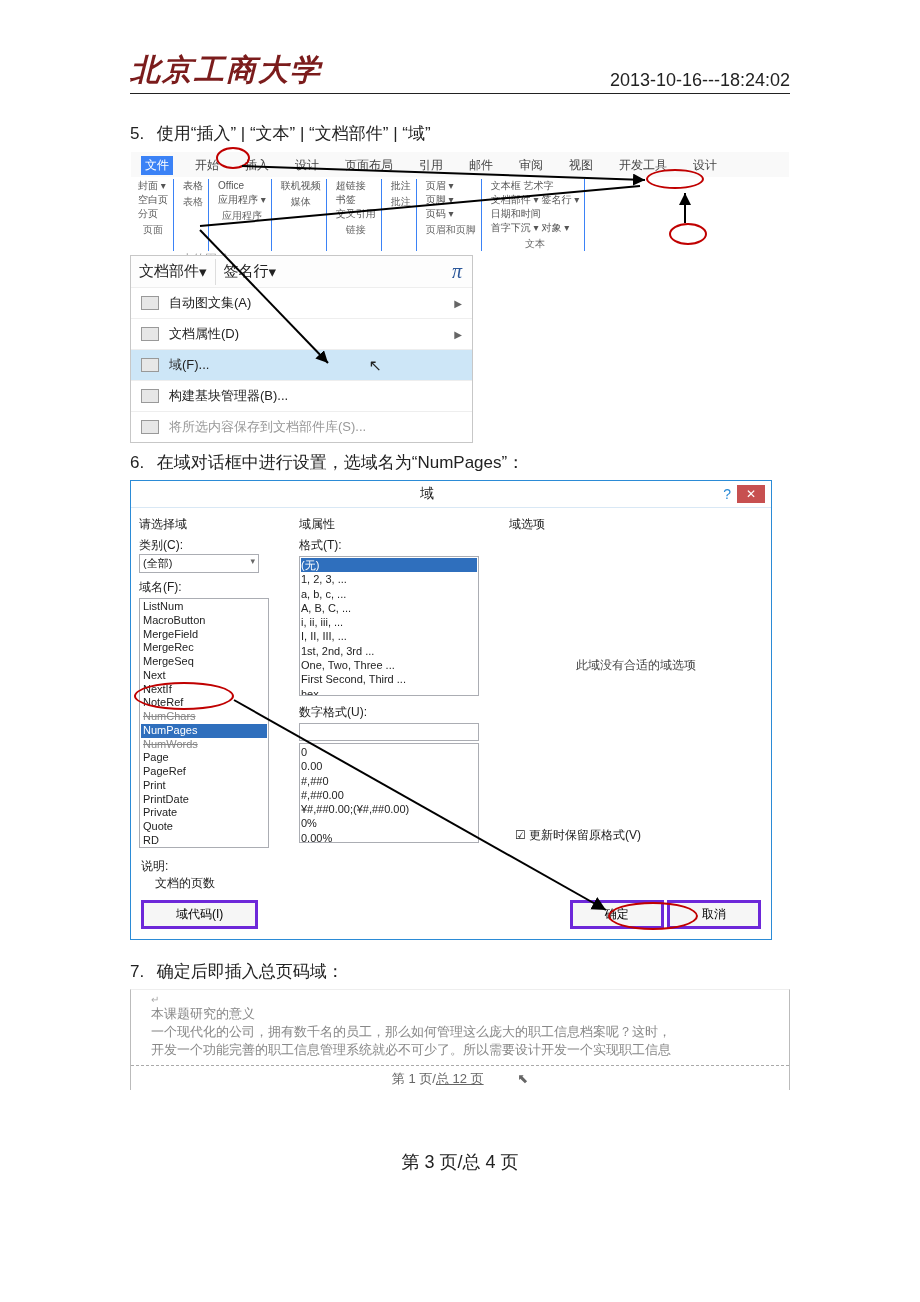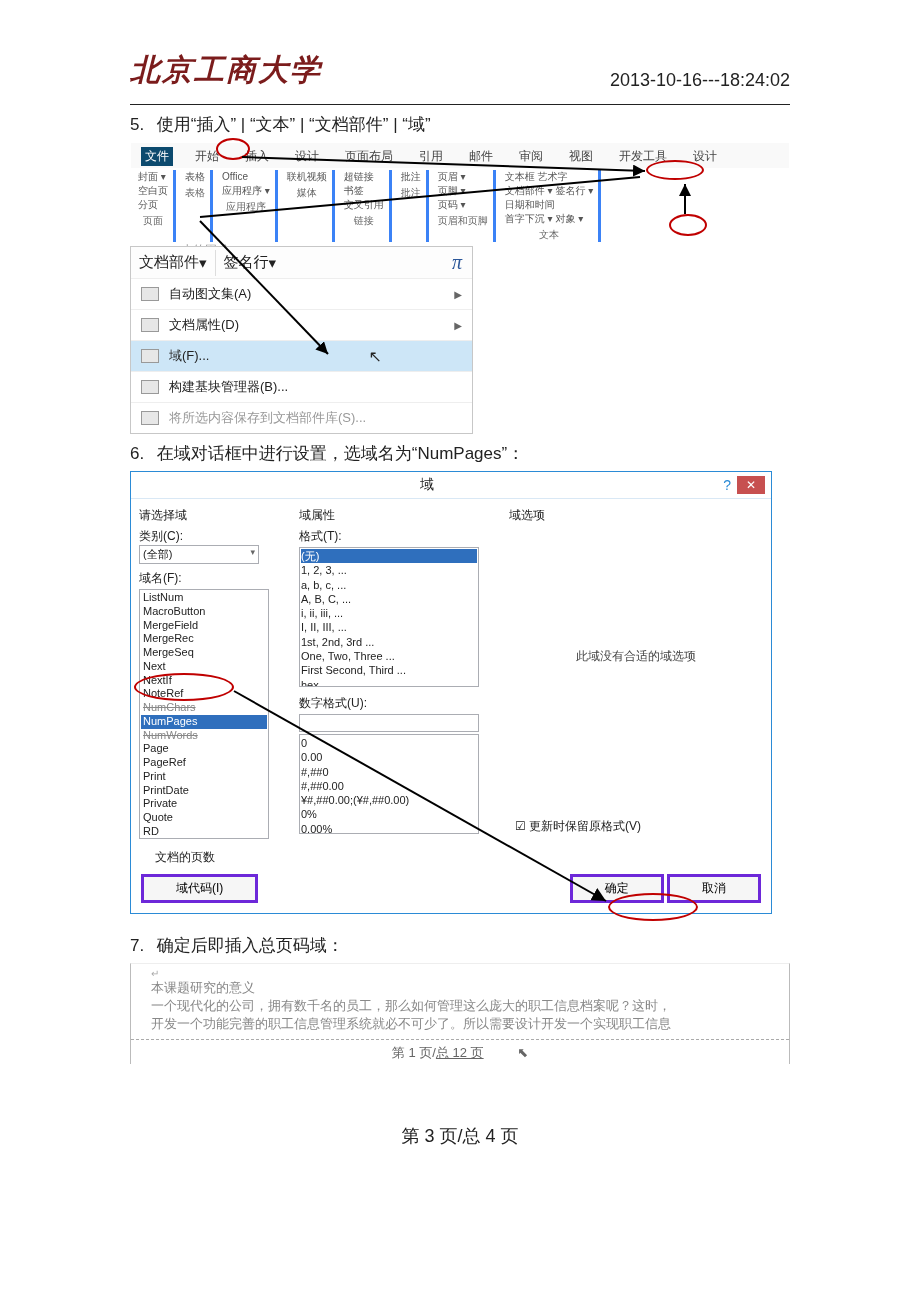--- a/index.html
+++ b/index.html
@@ -1,31 +1,31 @@
 <!DOCTYPE html>
 <html><head>
 <meta charset="utf-8">
 <style>
   * { box-sizing: border-box; margin: 0; padding: 0; }
   body { background: #fff; width: 920px; font-family: "Microsoft YaHei", Arial, sans-serif; color: #222; }
   .page { padding: 50px 130px 40px 130px; position: relative; }
-  .header { display: flex; justify-content: space-between; align-items: flex-end; border-bottom: 1.5px solid #222; padding-bottom: 13px; margin-bottom: 8px; }
+  .header { display: flex; justify-content: space-between; align-items: flex-end; border-bottom: 1.5px solid #222; padding-bottom: 2px; margin-bottom: 28px; }
   .logo { font-family: "STKaiti","KaiTi",serif; font-size: 30px; color: #7b1c1c; font-weight: bold; font-style: italic; letter-spacing: 2px; }
   .timestamp { font-size: 18px; }
   .step { font-size: 17px; margin: 8px 0 6px 0; }
   .stepnum { display:inline-block; width:22px; } 
   .screenshot { border: 1px solid #fff; margin: 2px 0 6px 0; }
   .ribbon { background:#fff; font-size:11px; color:#444; position:relative; height:100px; }
   .tabs { display:flex; gap:18px; padding:4px 10px 2px 10px; font-size:12px; background:#f9f9f9; }
   .tab { padding:1px 4px; }
-  .tab.active { background:#0c4a6e; color:#fff; }
+  .tab.active { background:#3b82f6; color:#fff; }
   .tab.c { position:relative; }
   .oval { position:absolute; border:2px solid #c00000; border-radius:50%; }
   .groups { display:flex; gap:6px; padding:2px 4px 0 4px; font-size:10px; }
-  .grp { border-right:3px solid #3b82f6; padding:0 5px 0 3px; line-height:1.4; min-height:62px; position:relative; }
+  .grp { border-right:1px solid #3b82f6; padding:0 5px 0 3px; line-height:1.4; min-height:62px; position:relative; }
   .grp .gtitle { text-align:center; color:#666; font-size:10px; margin-top:2px; }
   .grp .row { white-space:nowrap; font-size:10px; color:#555; }
   .menu { border:1px solid #c7c7c7; background:#fff; width:343px; font-size:13px; margin-top:-2px; }
   .mhd { display:flex; align-items:center; background:#fdfdfd; }
   .mhd .btn { display:inline-flex; align-items:center; padding:5px 8px; font-size:15px; }
   .mhd .sep { border-right:1px solid #ddd; height:26px; }
   .mhd .pi { margin-left:auto; padding:4px 10px; font-size:20px; font-style:italic; color:#2b579a; font-family:serif; }
   .mi { display:flex; align-items:center; padding:6px 10px; font-size:13px; border-top:1px solid #eee; position:relative; }
   .mi.hl { background:#cde6f7; }
   .mi .ic { width:18px; height:14px; margin-right:10px; background:#e7e7e7; border:1px solid #999; display:inline-block; }
@@ -265,20 +265,21 @@
           <div>0.00%</div>
         </div>
       </div>
       <div class="col col3">
         <h5>域选项</h5>
         <div class="optmsg">此域没有合适的域选项</div>
         <div class="chk">☑ <span>更新时保留原格式(V)</span></div>
       </div>
     </div>
     <div class="descbox">
+      <div>说明:</div>
       <div style="padding-left:14px;">文档的页数</div>
     </div>
     <div class="dlg-foot">
       <button class="dbtn">域代码(I)</button>
       <div>
         <button class="dbtn">确定</button>
         <button class="dbtn">取消</button>
       </div>
     </div>
   </div>

